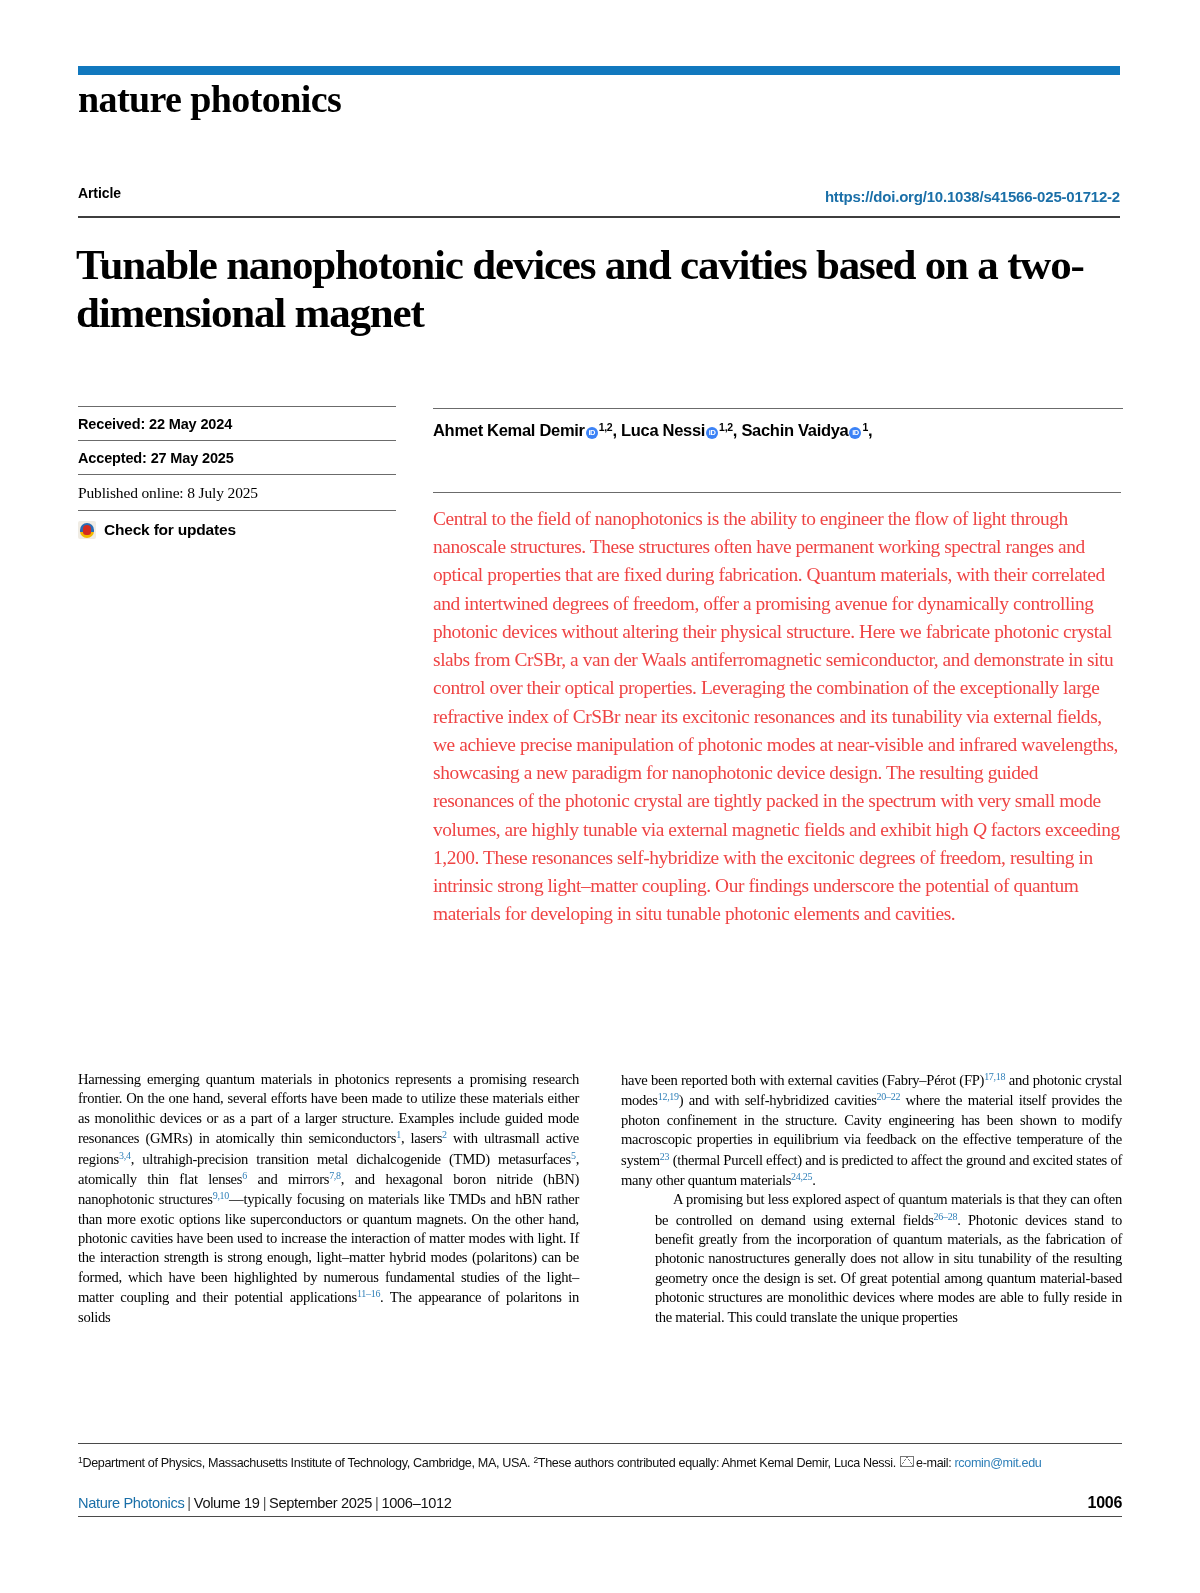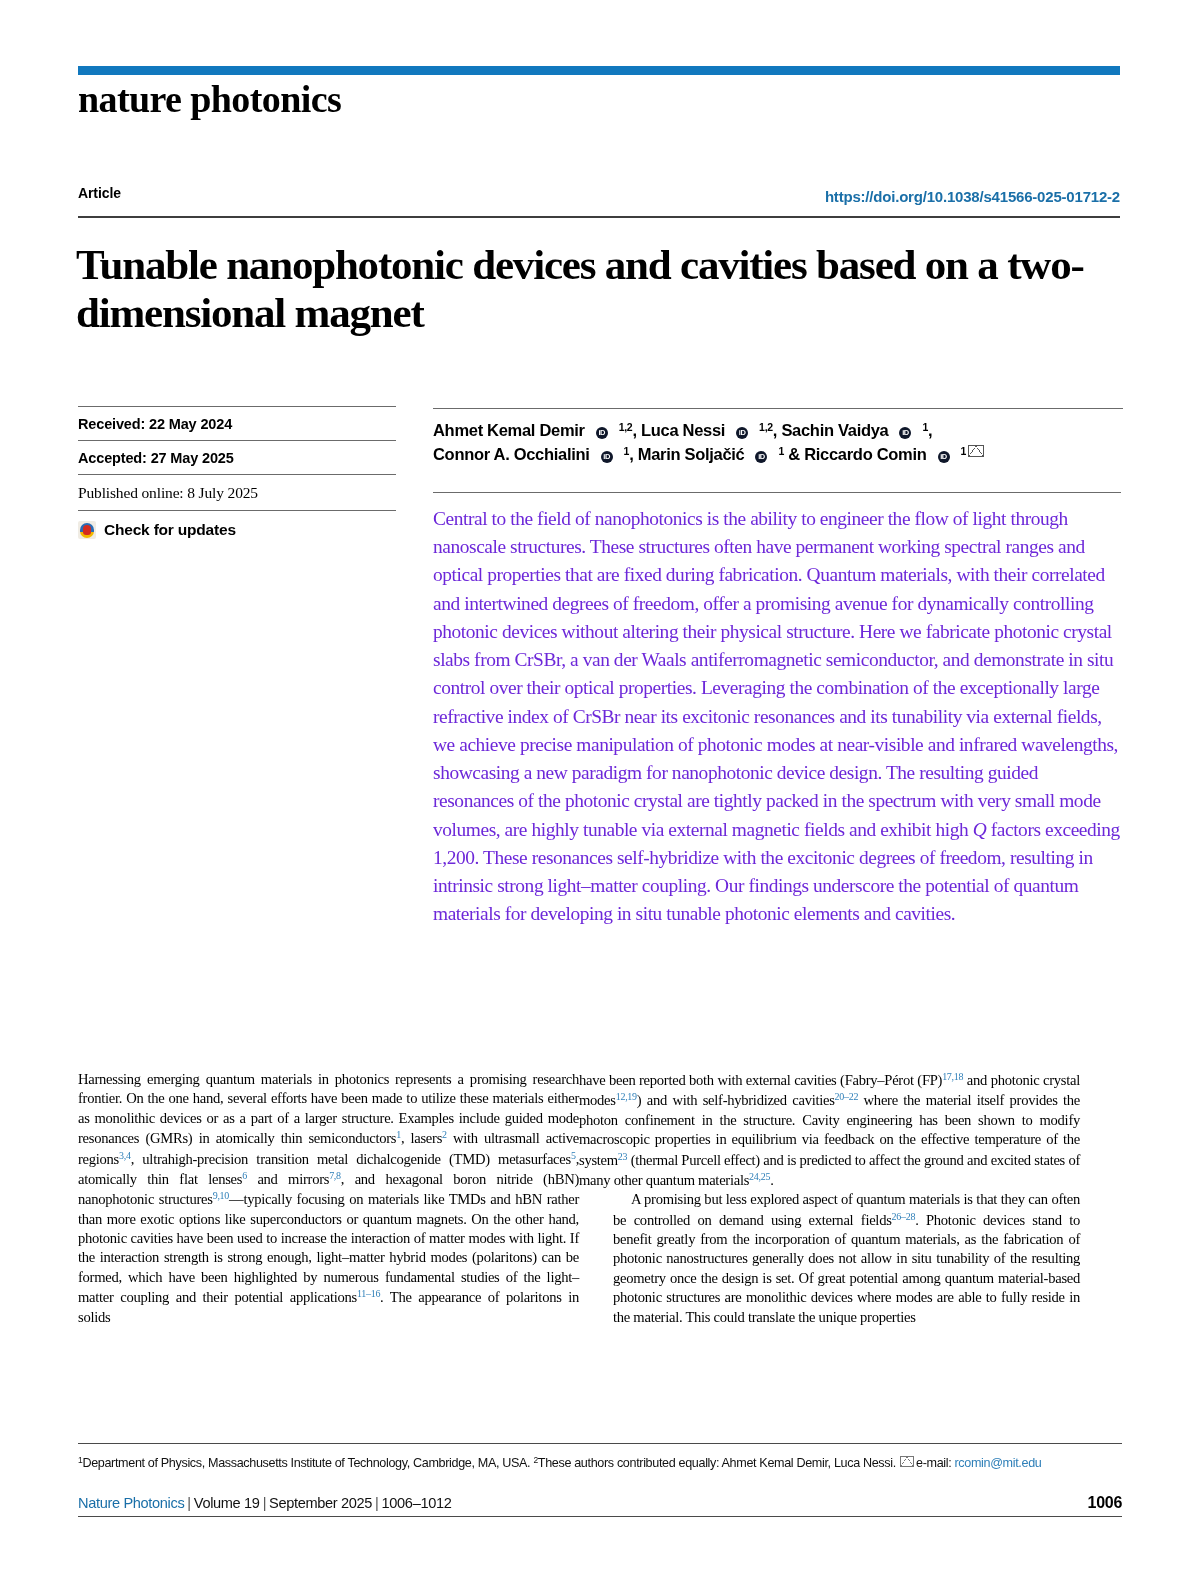--- a/index.html
+++ b/index.html
@@ -155,28 +155,28 @@
   .authors-text {
     font-size: 16.5px;
     font-weight: 700;
     line-height: 1.46;
     letter-spacing: -0.3px;
   }
   .orcid {
     display: inline-block;
     width: 12px; height: 12px;
     border-radius: 50%;
-    background: #0f172a;
+    background: #3b82f6;
     color: #fff;
     font-size: 7.5px;
     font-weight: 700;
     line-height: 12px;
     text-align: center;
     vertical-align: 1px;
-    margin: 0 11px;
+    margin: 0 1px;
     font-family: "Liberation Sans", sans-serif;
     letter-spacing: -0.5px;
   }
   .sup { font-size: 10.5px; vertical-align: 5px; font-weight: 700; }
   .env {
     display: inline-block;
     width: 14px; height: 10px;
     border: 1.3px solid #555;
     position: relative;
     vertical-align: 3px;
@@ -202,30 +202,31 @@
     width: 100%; height: 1px;
     background: #6b6b6b;
     margin-bottom: 12px;
   }
   .abstract-text {
     font-family: "Liberation Serif", serif;
     font-size: 19.4px;
     line-height: 1.455;
     letter-spacing: -0.42px;
     text-align: left;
-    color: #6d28d9;
+    color: #ef4444;
   }
   .abstract-text i { font-style: italic; }
 
   
   .body-cols {
     position: absolute;
     left: 78px; top: 1070px;
     width: 1044px;
     display: flex;
+    gap: 42px;
     align-items: center;
   }
   .body-col {
     width: 501px;
     font-family: "Liberation Serif", serif;
     font-size: 14.6px;
     line-height: 1.328;
     letter-spacing: -0.28px;
     text-align: justify;
     color: #000;
@@ -337,23 +338,20 @@
         </span>
       <span class="crossmark-label">Check for updates</span>
     </div>
   </div>
 
   <div class="authors-block">
     <div class="authors-rule-top"></div>
     <div class="authors-text">
       <span>Ahmet Kemal Demir</span><span class="orcid">iD</span><span class="sup">1,2</span><span>, </span><span>Luca Nessi</span><span class="orcid">iD</span><span class="sup">1,2</span><span>, </span><span>Sachin Vaidya</span><span class="orcid">iD</span><span class="sup">1</span><span>,</span>
     </div>
-    <div class="authors-text">
-      <span>Connor A. Occhialini</span><span class="orcid">iD</span><span class="sup">1</span><span>, </span><span>Marin Soljačić</span><span class="orcid">iD</span><span class="sup">1</span><span> &amp; </span><span>Riccardo Comin</span><span class="orcid">iD</span><span class="sup">1</span><span class="env"></span>
-    </div>
   </div>
 
   <div class="abstract">
     <div class="abstract-rule"></div>
     <div class="abstract-text"><span>Central to the field of nanophotonics is the ability to engineer the flow of light through nanoscale structures. These structures often have permanent working spectral ranges and optical properties that are fixed during fabrication. Quantum materials, with their correlated and intertwined degrees of freedom, offer a promising avenue for dynamically controlling photonic devices without altering their physical structure. Here we fabricate photonic crystal slabs from CrSBr, a van der Waals antiferromagnetic semiconductor, and demonstrate in situ control over their optical properties. Leveraging the combination of the exceptionally large refractive index of CrSBr near its excitonic resonances and its tunability via external fields, we achieve precise manipulation of photonic modes at near-visible and infrared wavelengths, showcasing a new paradigm for nanophotonic device design. The resulting guided resonances of the photonic crystal are tightly packed in the spectrum with very small mode volumes, are highly tunable via external magnetic fields and exhibit high </span><i>Q</i><span> factors exceeding 1,200. These resonances self-hybridize with the excitonic degrees of freedom, resulting in intrinsic strong light–matter coupling. Our findings underscore the potential of quantum materials for developing in situ tunable photonic elements and cavities.</span></div>
   </div>
 
   <div class="body-cols">
     <div class="body-col">
       <p><span>Harnessing emerging quantum materials in photonics represents a promising research frontier. On the one hand, several efforts have been made to utilize these materials either as monolithic devices or as a part of a larger structure. Examples include guided mode resonances (GMRs) in atomically thin semiconductors</span><sup class="cit">1</sup><span>, lasers</span><sup class="cit">2</sup><span> with ultrasmall active regions</span><sup class="cit">3,4</sup><span>, ultrahigh-precision transition metal dichalcogenide (TMD) metasurfaces</span><sup class="cit">5</sup><span>, atomically thin flat lenses</span><sup class="cit">6</sup><span> and mirrors</span><sup class="cit">7,8</sup><span>, and hexagonal boron nitride (hBN) nanophotonic structures</span><sup class="cit">9,10</sup><span>—typically focusing on materials like TMDs and hBN rather than more exotic options like superconductors or quantum magnets. On the other hand, photonic cavities have been used to increase the interaction of matter modes with light. If the interaction strength is strong enough, light–matter hybrid modes (polaritons) can be formed, which have been highlighted by numerous fundamental studies of the light–matter coupling and their potential applications</span><sup class="cit">11–16</sup><span>. The appearance of polaritons in solids</span></p>

